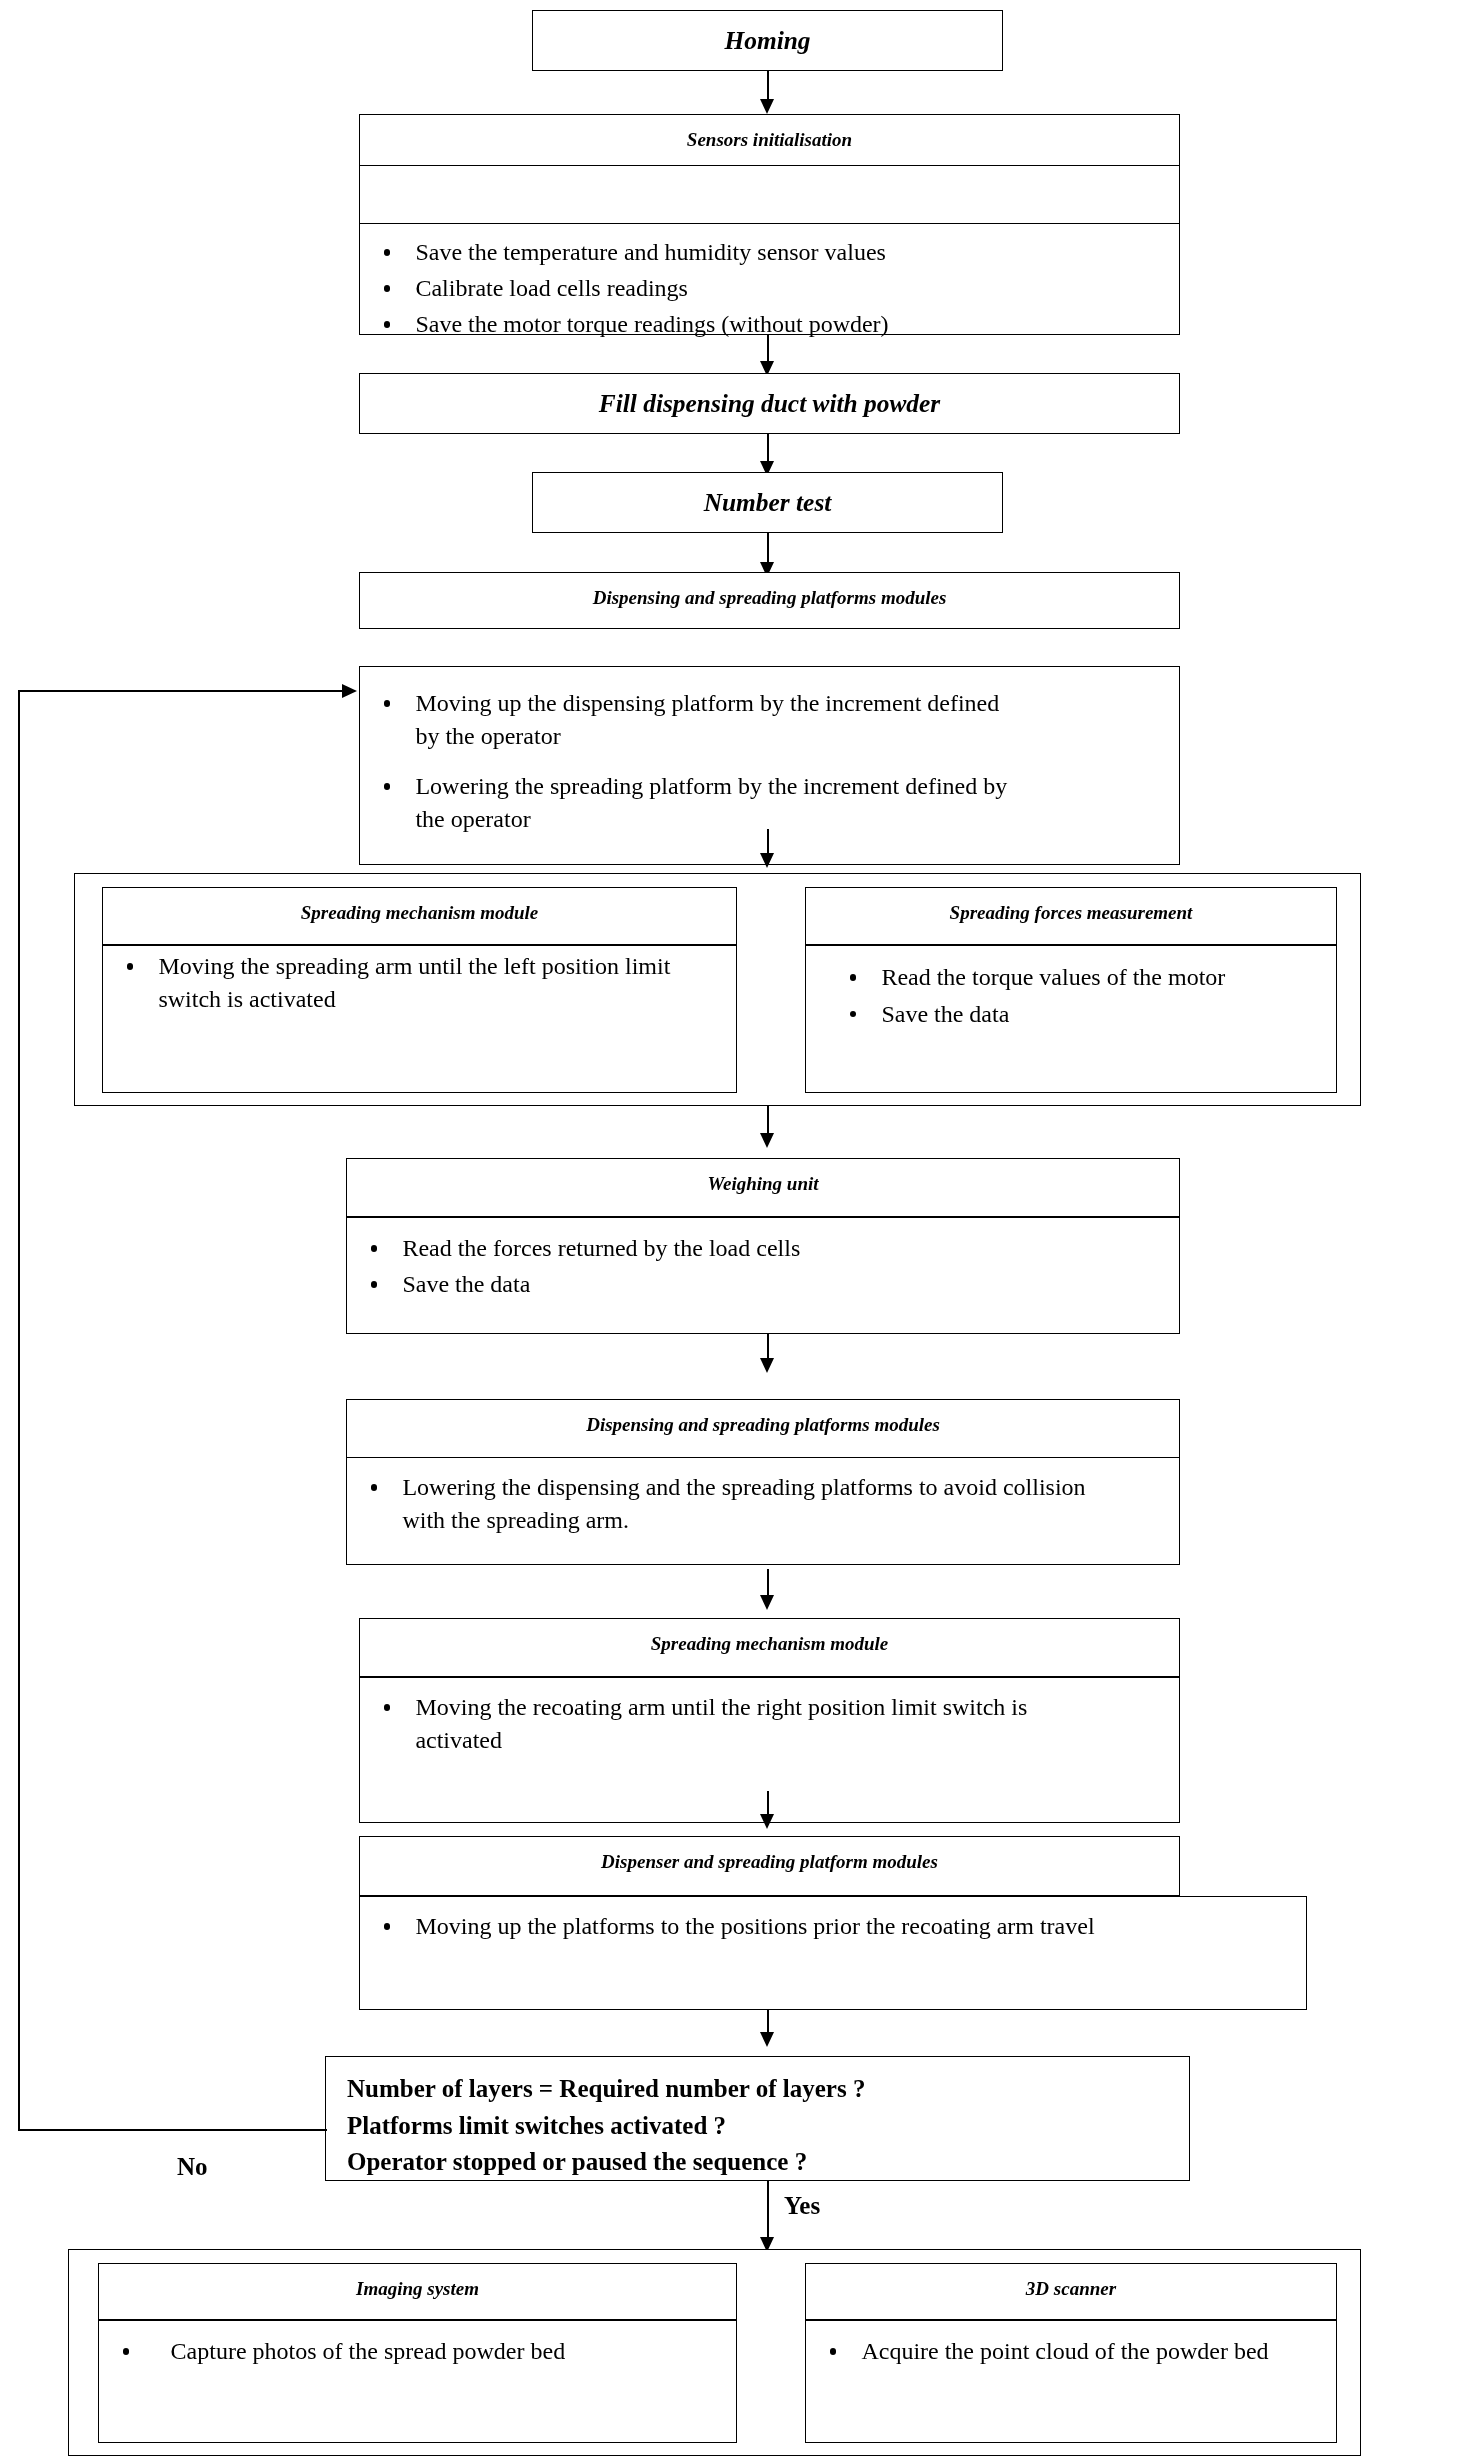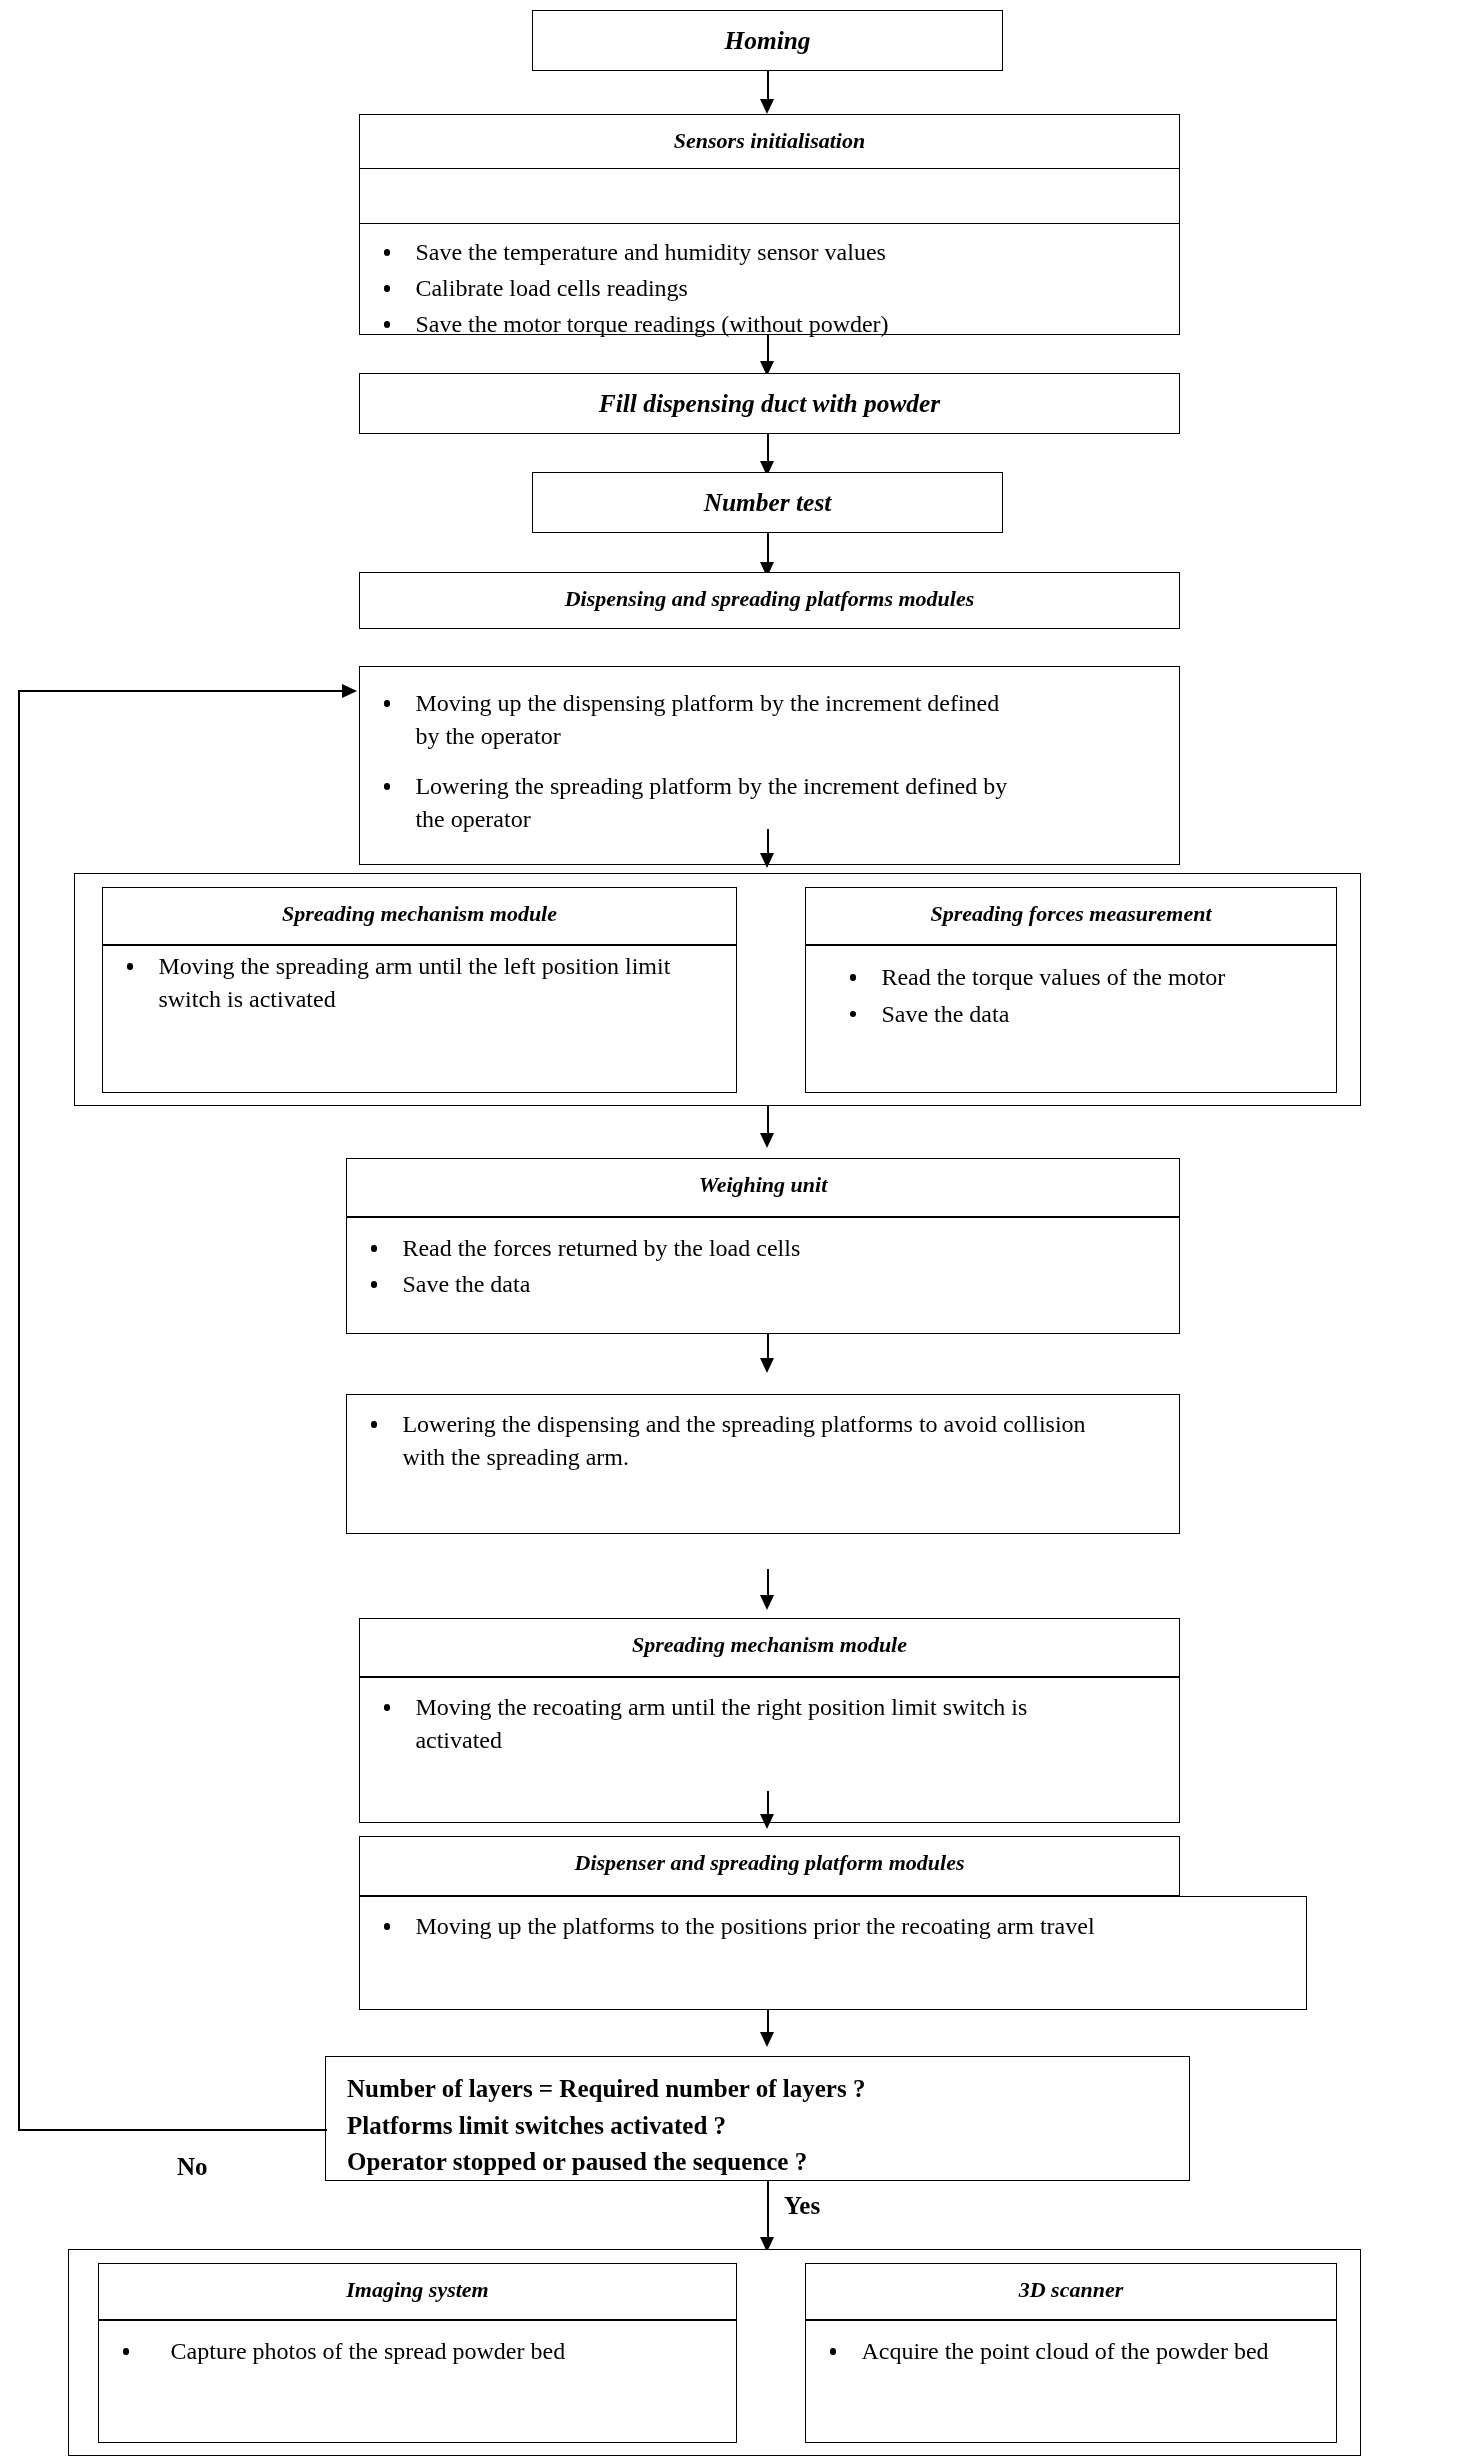--- a/index.html
+++ b/index.html
@@ -10,21 +10,21 @@
     -webkit-font-smoothing:none;
   }
   #canvas{position:absolute;inset:0;width:1478px;height:2462px;}
 
   
   .box{position:absolute;box-sizing:border-box;background:#fff;border:1.8px solid #000;}
   .hdr{
     box-sizing:border-box;width:100%;
     text-align:center;
     font-style:italic;font-weight:bold;
-    font-size:22px;line-height:1.0;
+    font-size:19px;line-height:1.0;
     padding:15.4px 6px 15.4px 6px;
     border-bottom:1.8px solid #000;
     white-space:nowrap;
   }
   .hdr.noline{border-bottom:none;}
   .body{box-sizing:border-box;padding:12px 15.4px 13px 15.4px;}
 
   
   ul.bl{list-style:none;margin:0;padding:0;}
   ul.bl>li{
@@ -162,21 +162,21 @@
         <li>Save the data</li>
       </ul>
     </div>
   </div>
   <div class="vline" style="left:767px;top:1334px;height:34px;"></div>
   <div class="arrow" style="left:760px;top:1358px;"></div>
 
   <div class="box" style="left:346px;top:1399px;width:834px;height:59px;">
     <div class="hdr noline">Dispensing and spreading platforms modules</div>
   </div>
-  <div class="box" style="left:346px;top:1394px;width:834px;height:140px;">
+  <div class="box" style="left:346px;top:1457px;width:834px;height:108px;">
     <div class="body" style="padding-top:13px;">
       <ul class="bl" style="max-width:727px;">
         <li>Lowering the dispensing  and the spreading platforms to avoid collision with the spreading  arm.</li>
       </ul>
     </div>
   </div>
   <div class="vline" style="left:767px;top:1569px;height:37px;"></div>
   <div class="arrow" style="left:760px;top:1595px;"></div>
 
   <div class="box" style="left:359px;top:1618px;width:821px;height:59px;">

